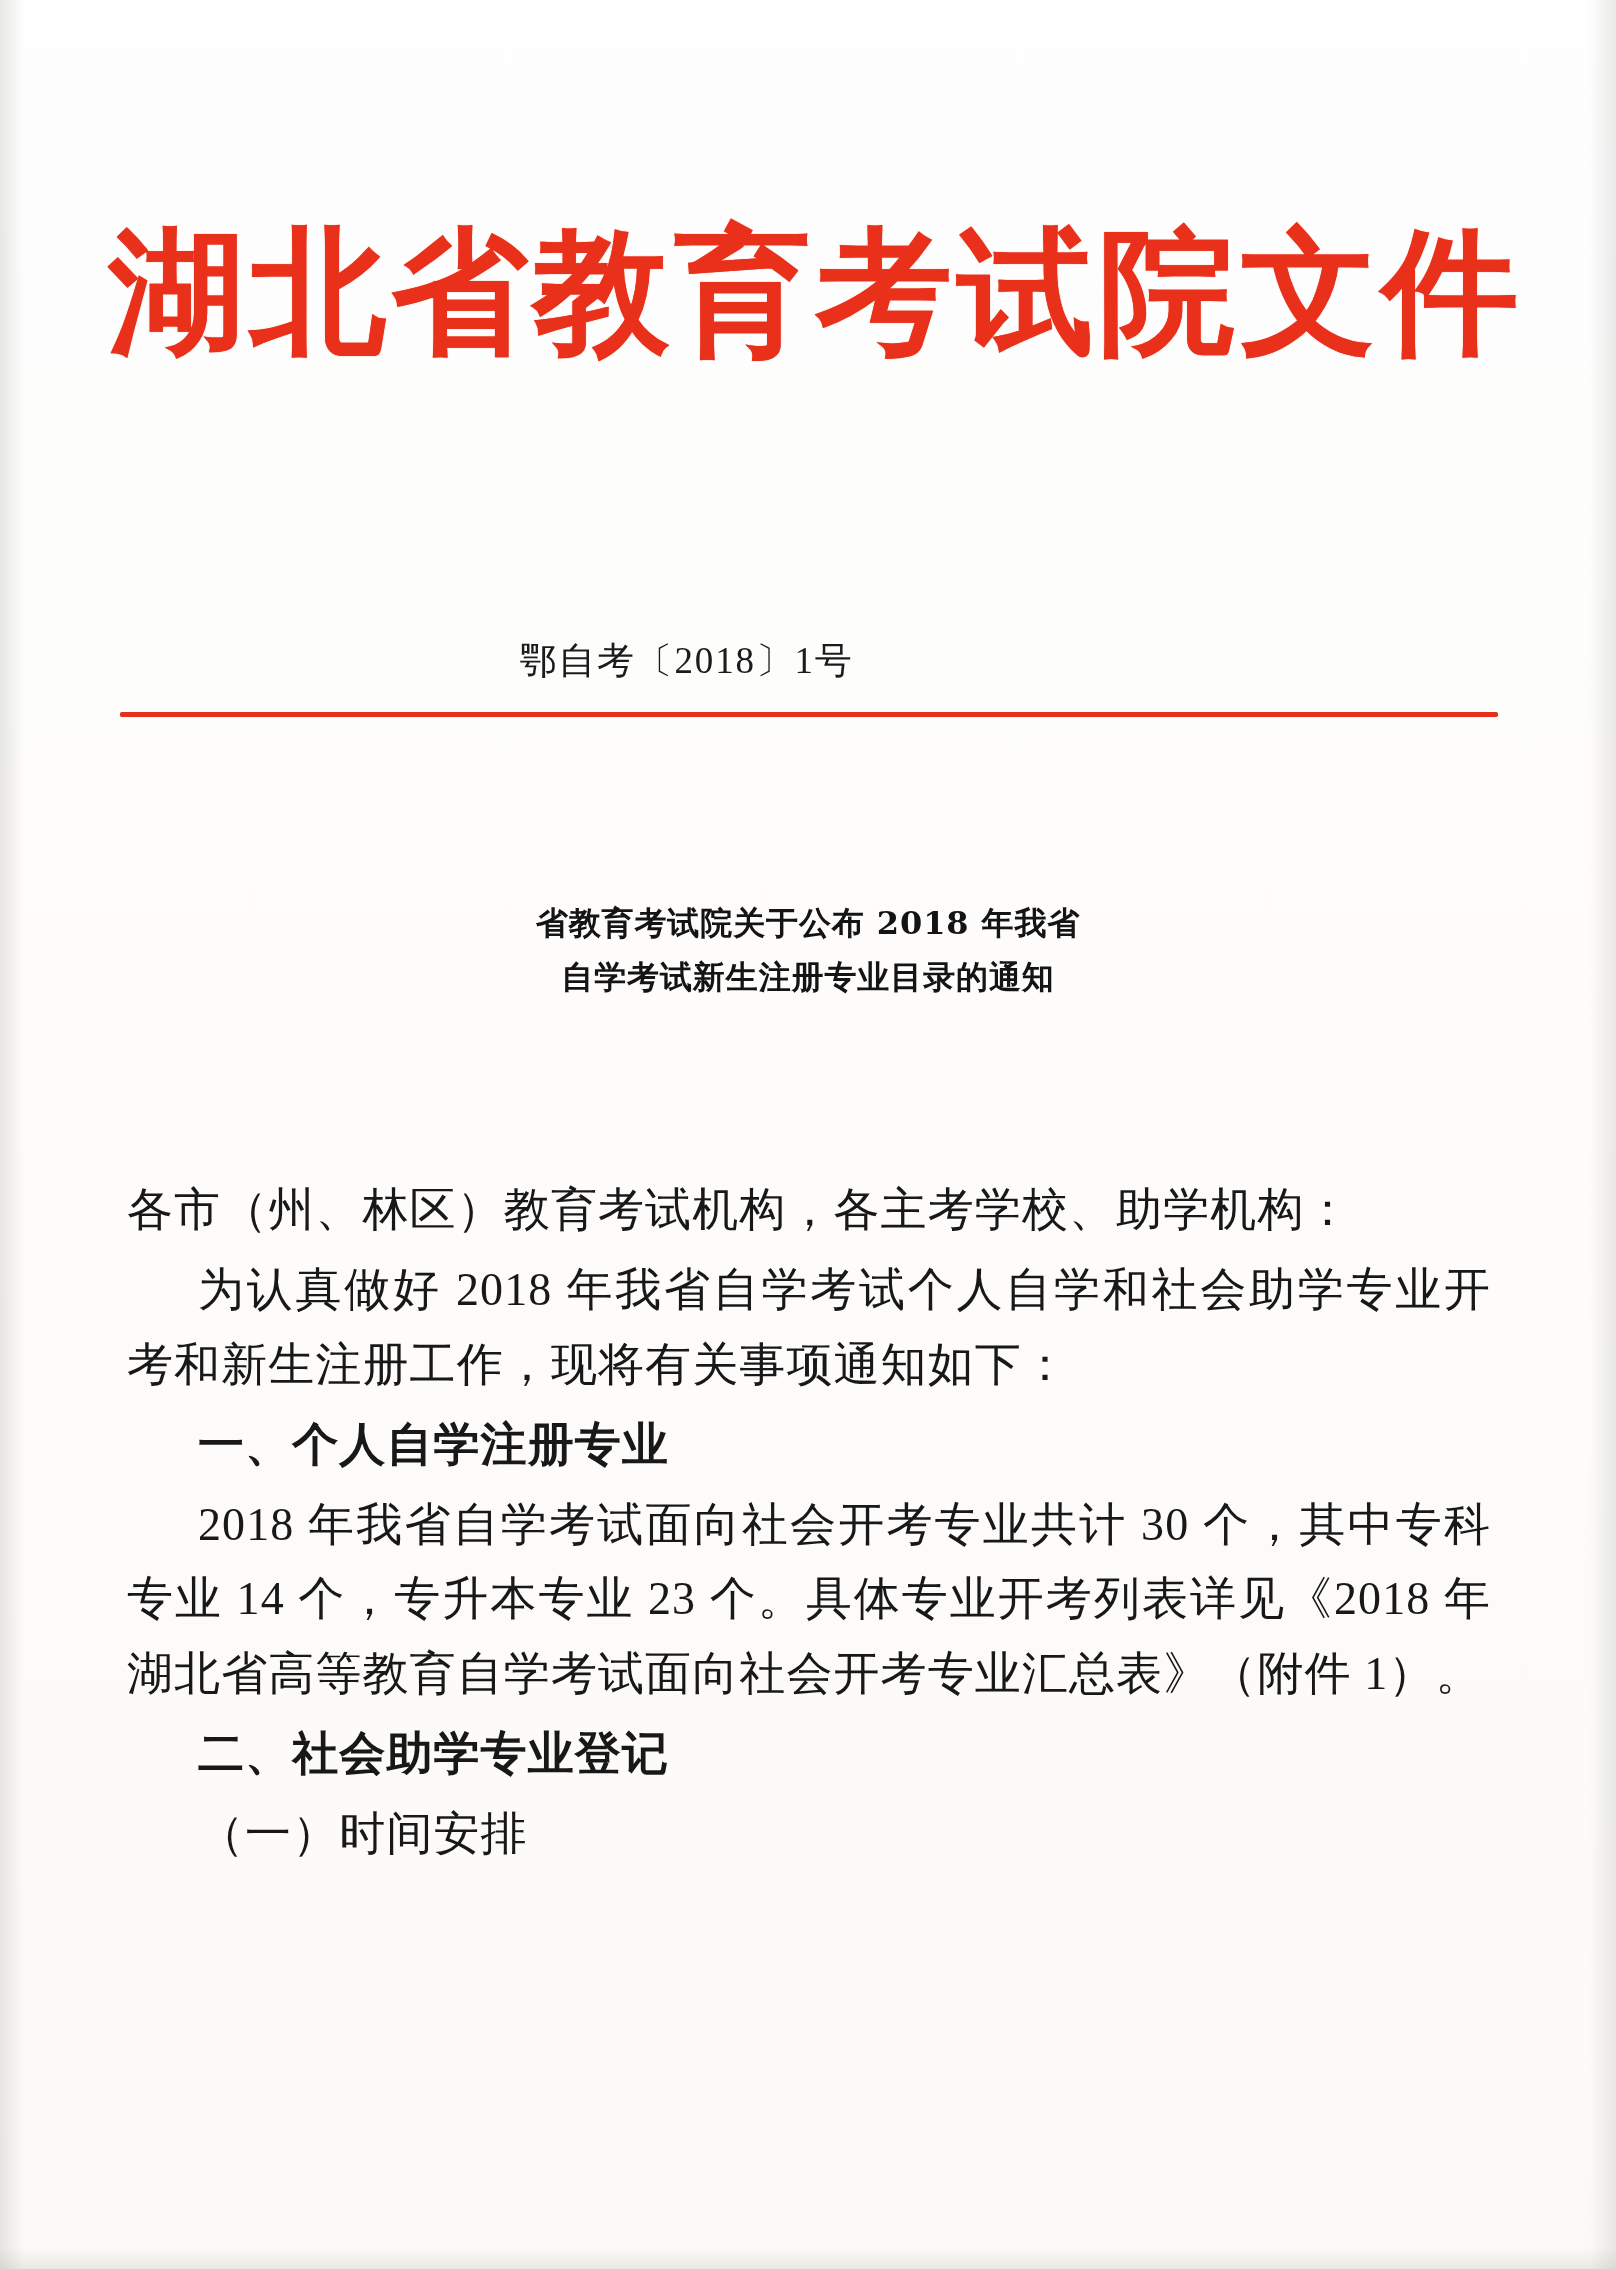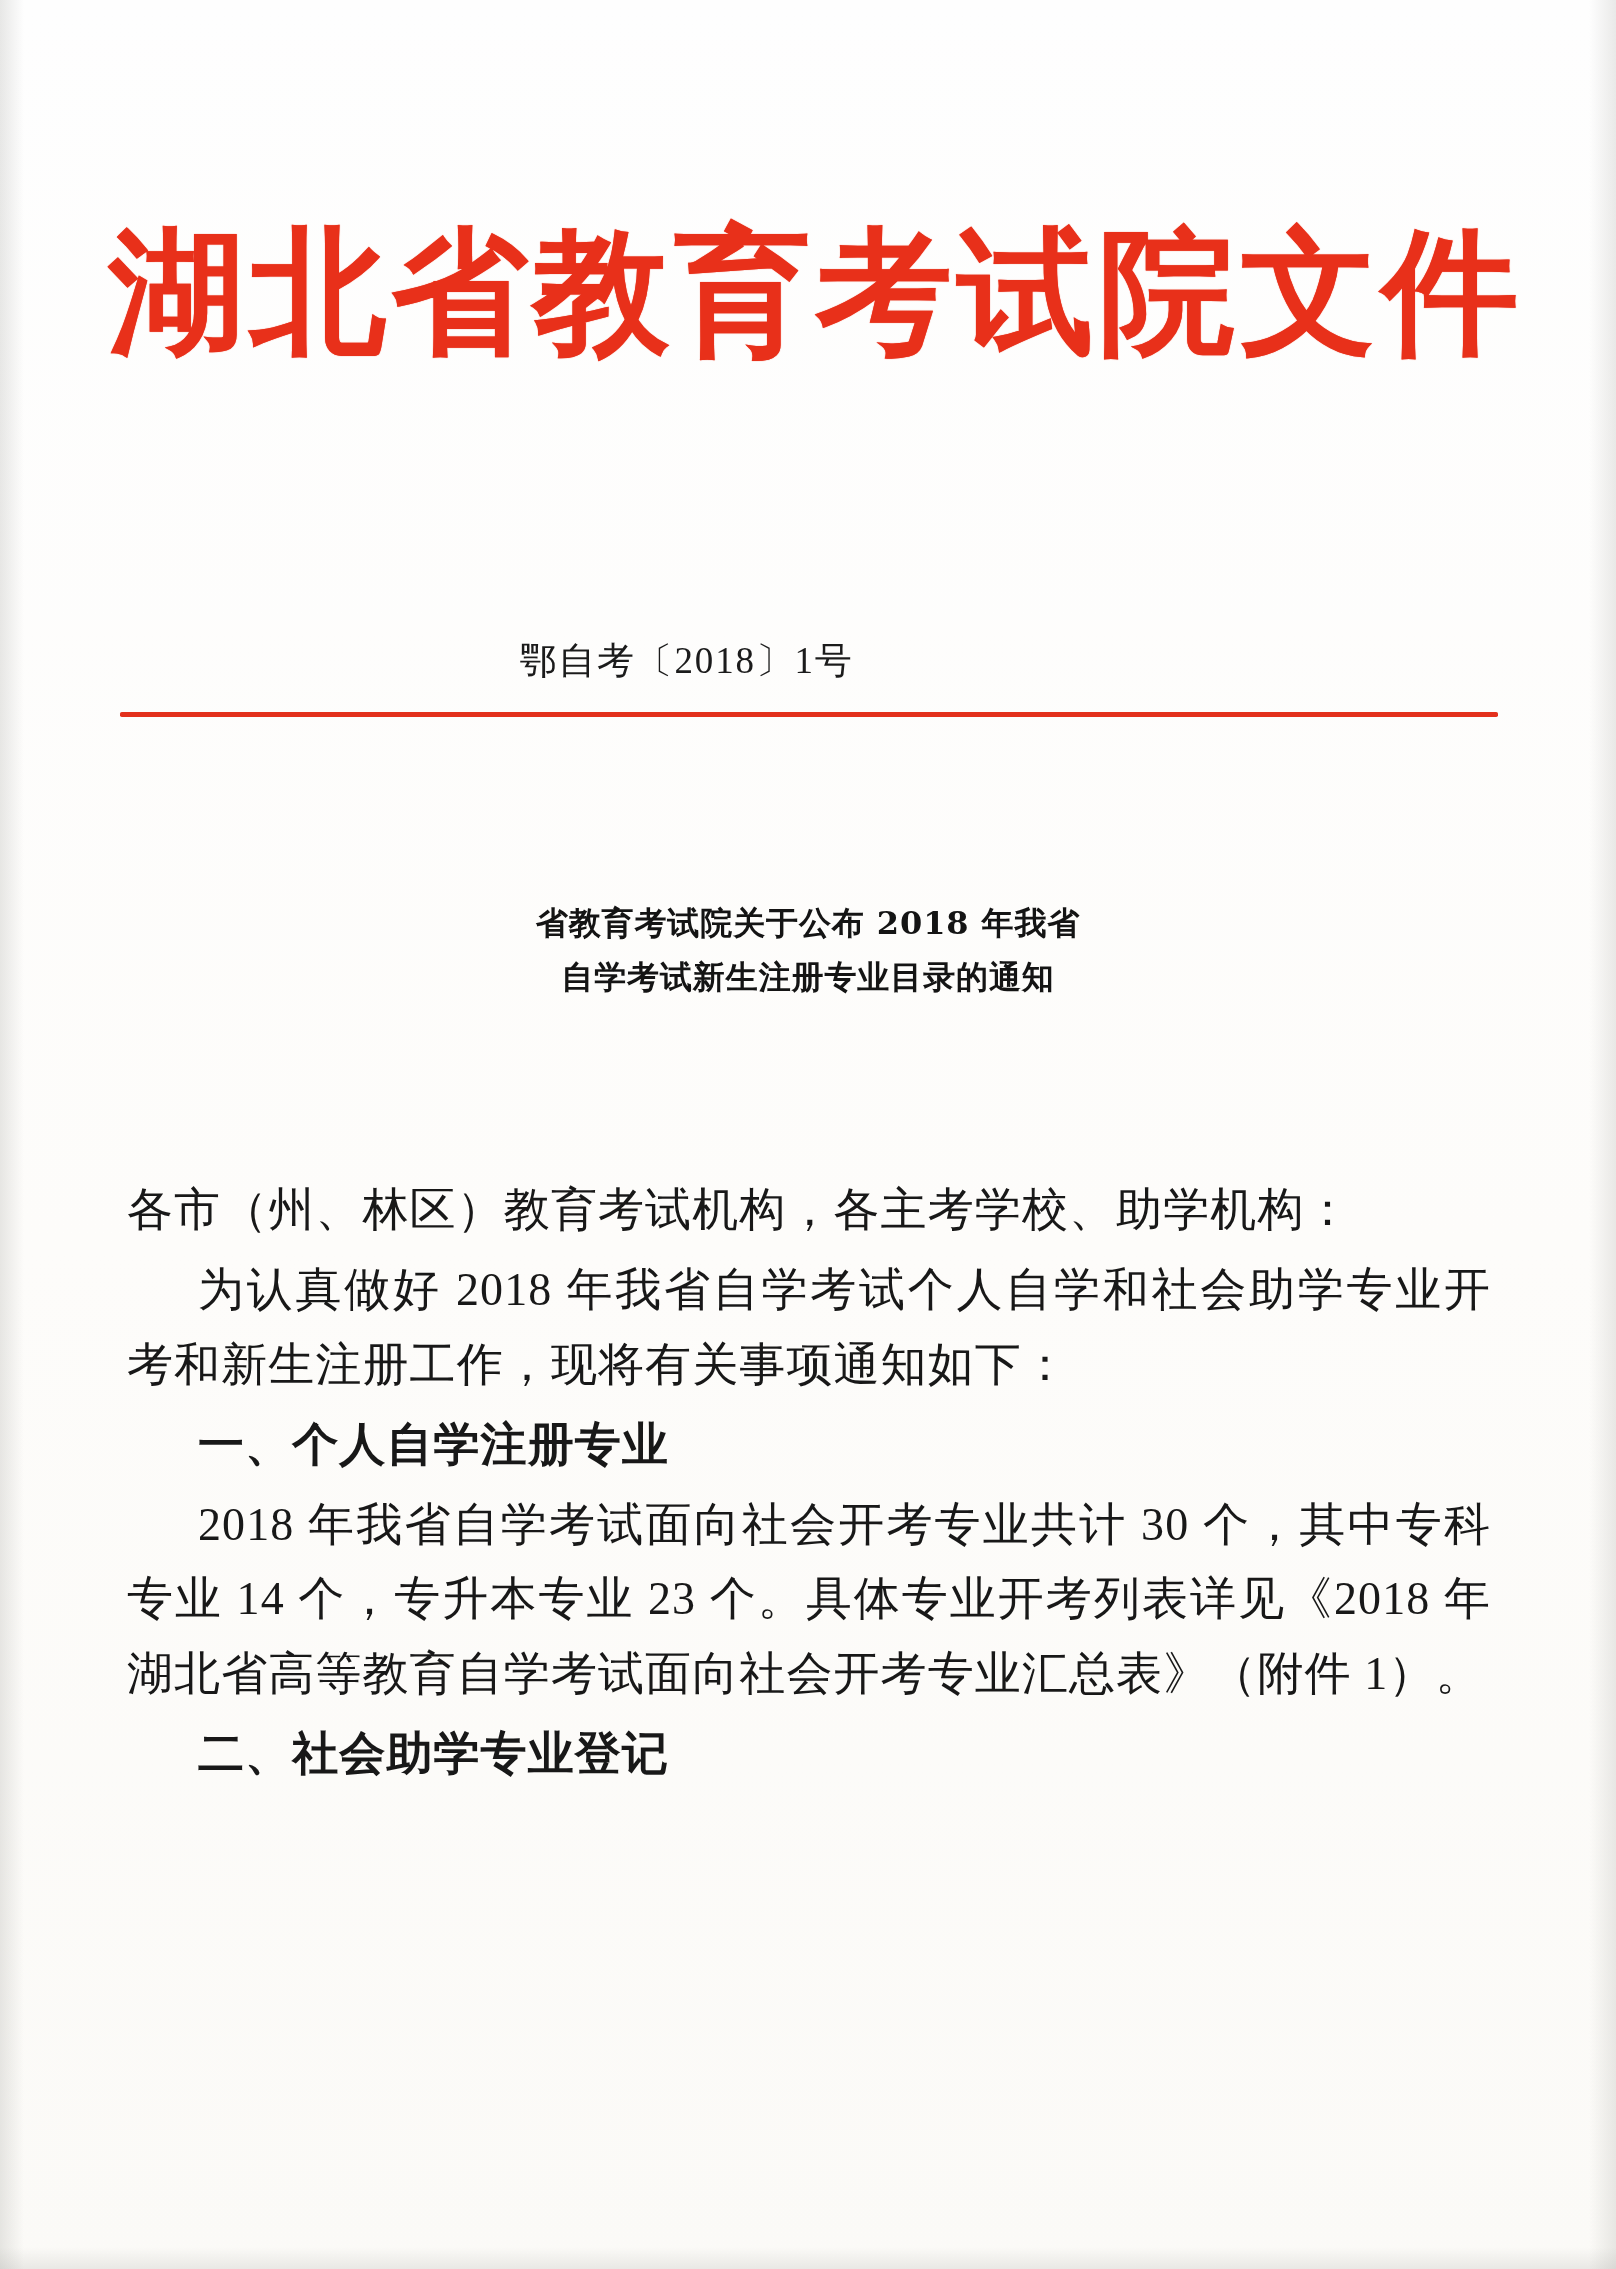--- a/index.html
+++ b/index.html
@@ -146,19 +146,20 @@
     <div class="title-line">省教育考试院关于公布 2018 年我省</div>
     <div class="title-line">自学考试新生注册专业目录的通知</div>
   </div>
 
   <div class="body-block">
     <p>各市（州、林区）教育考试机构，各主考学校、助学机构：</p>
     <p class="indent">为认真做好 2018 年我省自学考试个人自学和社会助学专业开考和新生注册工作，现将有关事项通知如下：</p>
     <p class="heading-num">一、个人自学注册专业</p>
     <p class="indent">2018 年我省自学考试面向社会开考专业共计 30 个，其中专科专业 14 个，专升本专业 23 个。具体专业开考列表详见《2018 年湖北省高等教育自学考试面向社会开考专业汇总表》（附件 1）。</p>
     <p class="heading-num">二、社会助学专业登记</p>
+    <p class="sub-head">（一）时间安排</p>
   </div>
 
   <div class="edge-left"></div>
   <div class="edge-right"></div>
   <div class="edge-bottom"></div>
 </div>
 
 
 </body></html>

